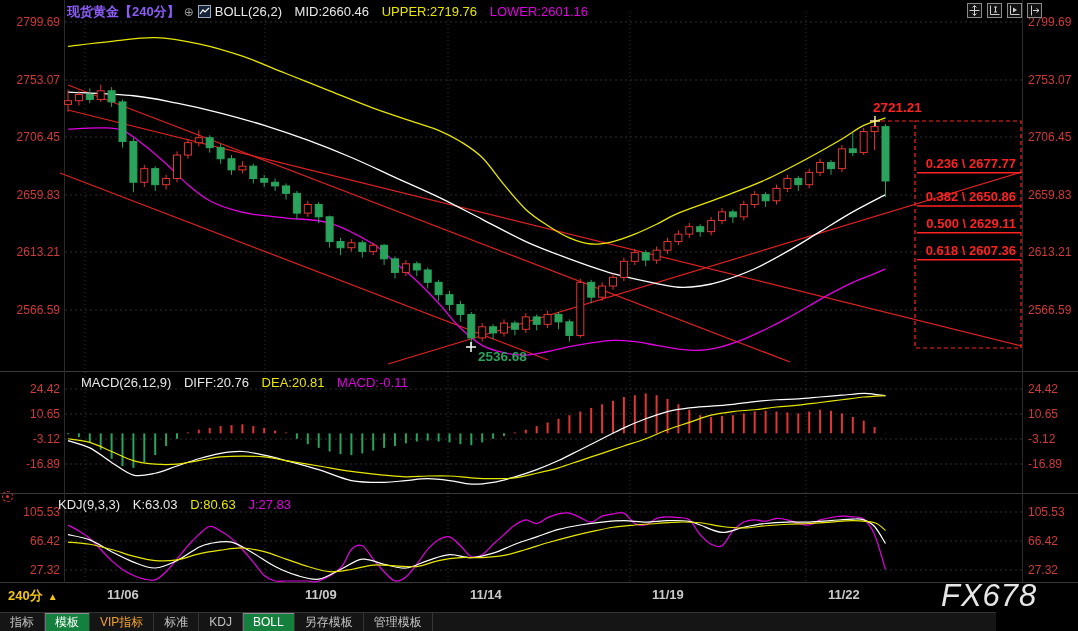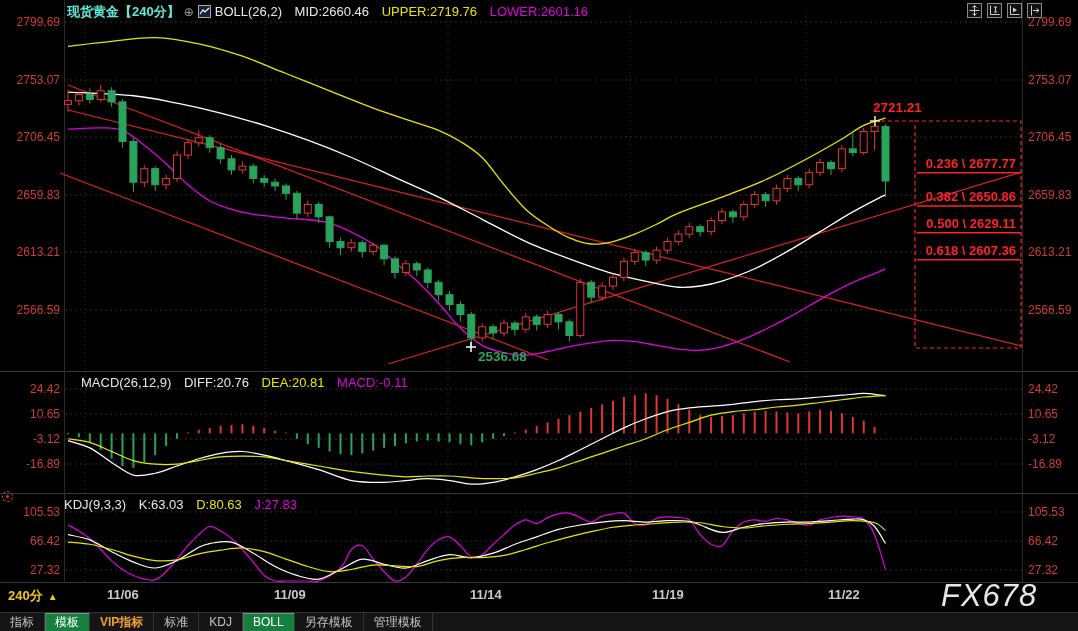--- a/index.html
+++ b/index.html
@@ -4,47 +4,47 @@
 <style>
   html,body{margin:0;padding:0;background:#000;}
   *{box-sizing:border-box;}
   #app{position:relative;width:1078px;height:631px;background:#000;overflow:hidden;
        font-family:"Liberation Sans","DejaVu Sans",sans-serif;}
   #chart-svg{position:absolute;left:0;top:0;}
   svg text{font-family:"Liberation Sans","DejaVu Sans",sans-serif;}
   .hdr{position:absolute;font-size:13px;white-space:nowrap;z-index:5;}
   #main-header{left:67px;top:3px;}
   #macd-header{left:81px;top:375px;}
-  #kdj-header{left:64px;top:497px;}
-  .t-gold{color:#5eead4;font-weight:bold;}
+  #kdj-header{left:58px;top:497px;}
+  .t-gold{color:#8b5cf6;font-weight:bold;}
   .t-w{color:#e8e8e8;}
   .t-y{color:#e6e600;}
   .t-m{color:#e000e0;margin-top:8px;}
   .sp{margin-left:9px;}
   .gicon{color:#9a9a9a;font-size:12px;margin:0 4px;}
   .cicon{display:inline-block;vertical-align:-2px;margin-right:4px;}
   #win-icons{position:absolute;top:3px;right:36px;z-index:6;display:flex;gap:5px;}
   .wbtn{width:15px;height:15px;border:1px solid #8a8a8a;background:#111;display:flex;
         align-items:center;justify-content:center;cursor:pointer;}
   #sun-marker{position:absolute;left:2px;top:491px;width:11px;height:11px;z-index:6;
       border:1px dashed #e23030;border-radius:50%;}
   #sun-marker:after{content:"";position:absolute;left:3px;top:3px;width:3px;height:3px;
       background:#e23030;border-radius:50%;}
   #date-row{position:absolute;left:0;top:584px;width:1078px;height:40px;z-index:4;}
   #period{position:absolute;left:8px;top:3px;font-size:13px;font-weight:bold;color:#f0c419;cursor:pointer;}
   #period .arrow{font-size:10px;margin-left:5px;}
   .date-label{position:absolute;top:3px;font-size:13px;font-weight:bold;color:#c9c9c9;margin-left:38px;}
   #watermark{position:absolute;left:941px;top:578px;font-size:31px;color:#e6e6e6;
       letter-spacing:1px;z-index:7;font-style:italic;}
-  #toolbar{position:absolute;left:0;top:612px;width:1078px;height:19px;background:#151515;
+  #toolbar{position:absolute;left:0;top:612px;width:996px;height:19px;background:#151515;
       border-top:1px solid #343434;display:flex;z-index:8;font-size:12px;}
   .tb-item{padding:0 10px;line-height:18px;color:#c2c2c2;border-right:1px solid #343434;
       cursor:pointer;white-space:nowrap;}
   .tb-raised{background:#15803d;color:#fff;box-shadow:inset 0 1px 0 #8d8d98,inset 1px 0 0 #70707a;}
-  .tb-vip{color:#f0a030;font-weight:bold;}
+  .tb-vip{color:#f0a030;font-weight:normal;}
 </style>
 </head>
 <body>
 
 <div id="app">
 
   <svg id="chart-svg" width="1078" height="583">
       <line x1="85" y1="12" x2="85" y2="582" stroke="#2e2e2e" stroke-dasharray="1,3"></line>
       <line x1="265" y1="12" x2="265" y2="582" stroke="#2e2e2e" stroke-dasharray="1,3"></line>
       <line x1="448" y1="12" x2="448" y2="582" stroke="#2e2e2e" stroke-dasharray="1,3"></line>
@@ -398,21 +398,21 @@
     <span class="t-w sp">K:63.03</span>
     <span class="t-y sp">D:80.63</span>
     <span class="t-m sp">J:27.83</span>
   </div>
 
   <div id="sun-marker"></div>
 
   <div id="date-row">
     <span id="period"><span>240分</span><span class="arrow">▲</span></span>
     <span class="date-label" style="left: 69px;">11/06</span>
-    <span class="date-label" style="left: 236px; text-align: right;">11/09</span>
+    <span class="date-label" style="left: 267px; text-align: right;">11/09</span>
     <span class="date-label" style="left: 432px;">11/14</span>
     <span class="date-label" style="left: 614px;">11/19</span>
     <span class="date-label" style="left: 790px;">11/22</span>
   </div>
 
   <div id="watermark">FX678</div>
 
   <div id="toolbar">
     <span class="tb-item">指标</span>
     <span class="tb-item tb-raised">模板</span>

